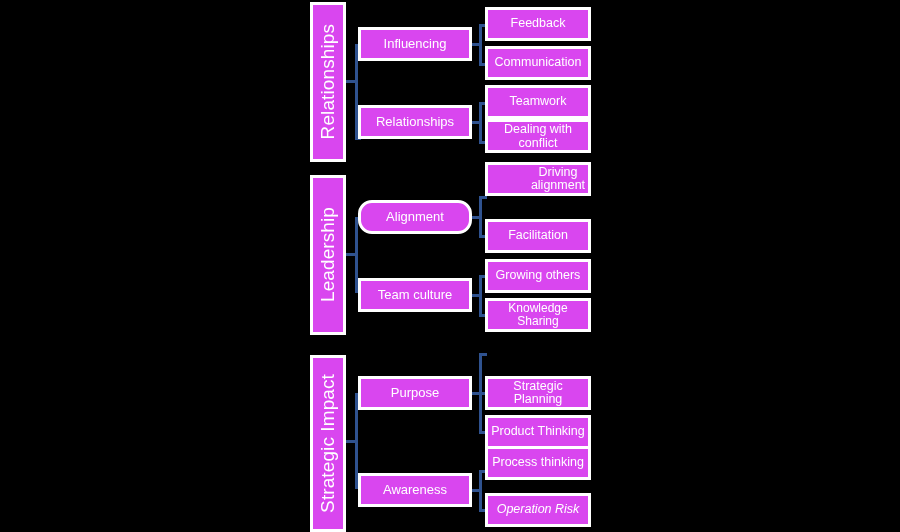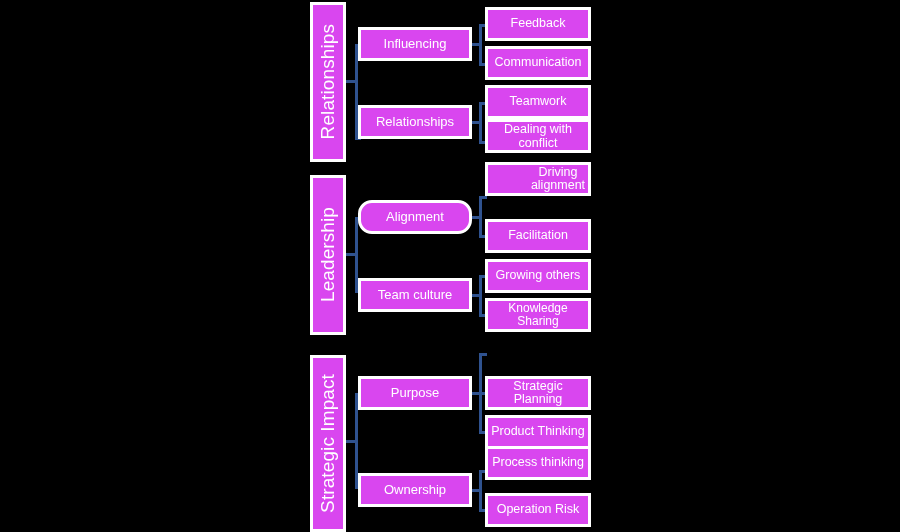--- a/index.html
+++ b/index.html
@@ -169,21 +169,21 @@
 
   <div class="conn h" style="left:346px; top:440px; width:12px;"></div>
   <div class="conn v" style="left:355px; top:393px; height:96px;"></div>
   <div class="conn h" style="left:355px; top:393px; width:6px;"></div>
   <div class="conn h" style="left:355px; top:486px; width:6px;"></div>
 
   <div class="node level2" style="top:376px;justify-content:center;">
     <span>Purpose</span>
   </div>
   <div class="node level2" style="top:473px;">
-    <span>Ownership</span>
+    <span>Awareness</span>
   </div>
 
   <div class="conn h" style="left:472px; top:392px; width:10px;"></div>
   <div class="conn v" style="left:479px; top:353px; height:81px;"></div>
   <div class="conn h" style="left:479px; top:353px; width:8px;"></div>
   <div class="conn h" style="left:479px; top:392px; width:8px;"></div>
   <div class="conn h" style="left:479px; top:431px; width:8px;"></div>
 
   <div class="node level3" style="top:376px;">
     <span>Strategic Planning</span>
@@ -193,17 +193,17 @@
   </div>
 
   <div class="conn h" style="left:472px; top:489px; width:10px;"></div>
   <div class="conn v" style="left:479px; top:470px; height:42px;"></div>
   <div class="conn h" style="left:479px; top:470px; width:8px;"></div>
   <div class="conn h" style="left:479px; top:509px; width:8px;"></div>
 
   <div class="node level3" style="top:446px;">
     <span>Process thinking</span>
   </div>
-  <div class="node level3" style="top:493px;">
+  <div class="node level3" style="top:493px;font-style:italic;">
     <span>Operation Risk</span>
   </div>
 
 </div>
 
 </body></html>

